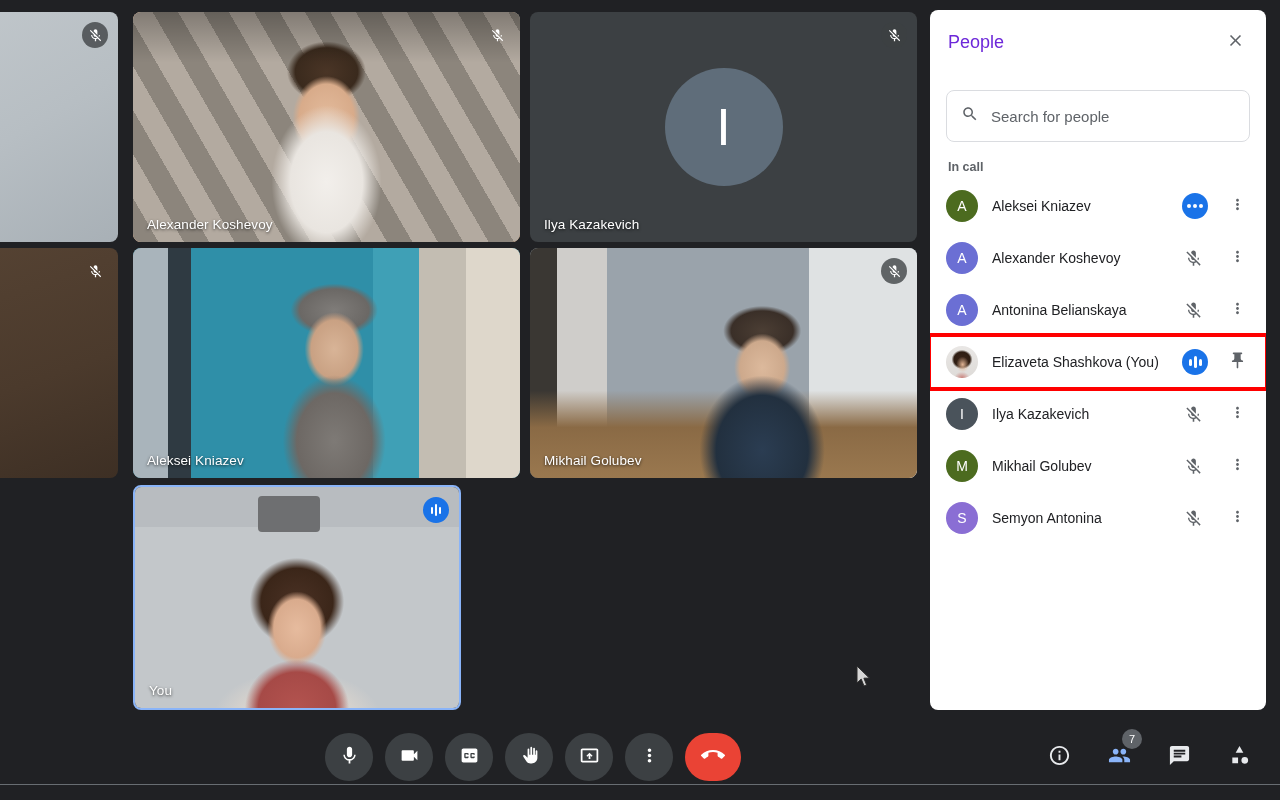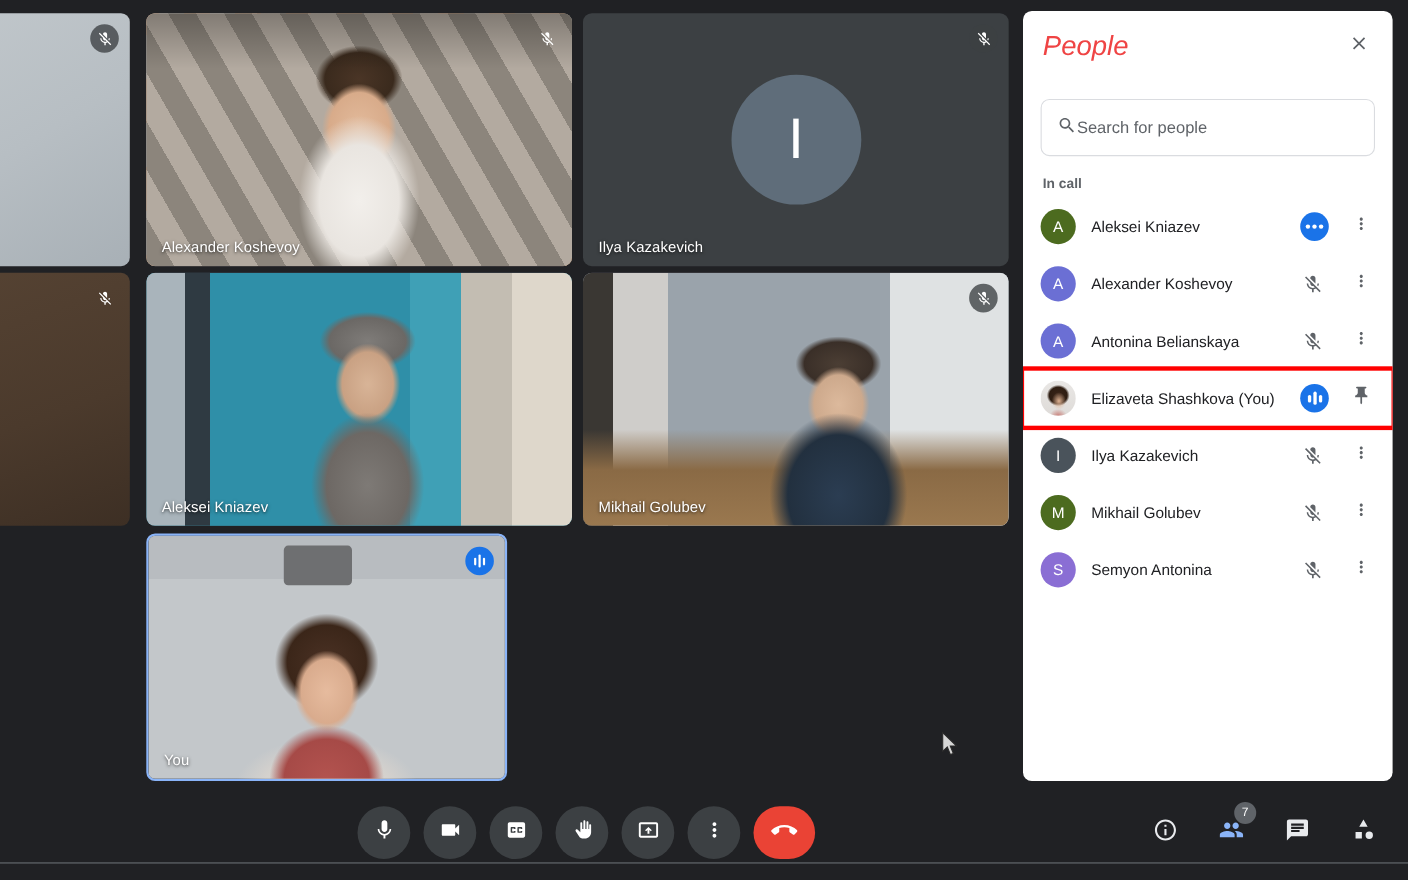--- a/index.html
+++ b/index.html
@@ -155,36 +155,36 @@
   #panel{
     position:absolute; left:930px; top:10px;
     width:336px; height:700px;
     background:#fff; border-radius:8px;
     z-index:25; overflow:hidden;
   }
   #panel-head{
     height:64px; display:flex; align-items:center;
     padding:0 14px 0 18px;
   }
-  #panel-title{ flex:1; font-size:25px; color:#ef4444;font-style:italic; }
+  #panel-title{ flex:1; font-size:18px; color:#6d28d9; }
   #panel-close{ width:34px; height:34px; border-radius:50%;
     display:flex; align-items:center; justify-content:center; cursor:pointer; }
   #panel-close svg{ width:19px; height:19px; fill:#5f6368; }
 
   #addrow{
     display:flex; align-items:center; gap:14px;
     padding:0 18px; height:38px; cursor:pointer;
   }
   #addrow svg{ width:21px; height:21px; fill:#5f6368; flex:none; }
   #addlabel{ font-size:14px; color:#3c4043; }
 
   #searchwrap{
     margin:16px 16px 0 16px; height:52px;
     border:1px solid #dadce0; border-radius:8px;
-    display:flex; align-items:center; padding:0 14px; gap:0;
+    display:flex; align-items:center; padding:0 14px; gap:12px;
   }
   #searchwrap svg{ width:18px; height:18px; fill:#5f6368; flex:none; }
   #searchinput{
     border:none; outline:none; flex:1;
     font-family:"Liberation Sans", sans-serif;
     font-size:15px; color:#3c4043; background:transparent;
   }
   #searchinput::placeholder{ color:#5f6368; }
 
   #incall{ padding:18px 18px 6px 18px; font-size:12.5px; color:#5f6368; font-weight:bold; }

